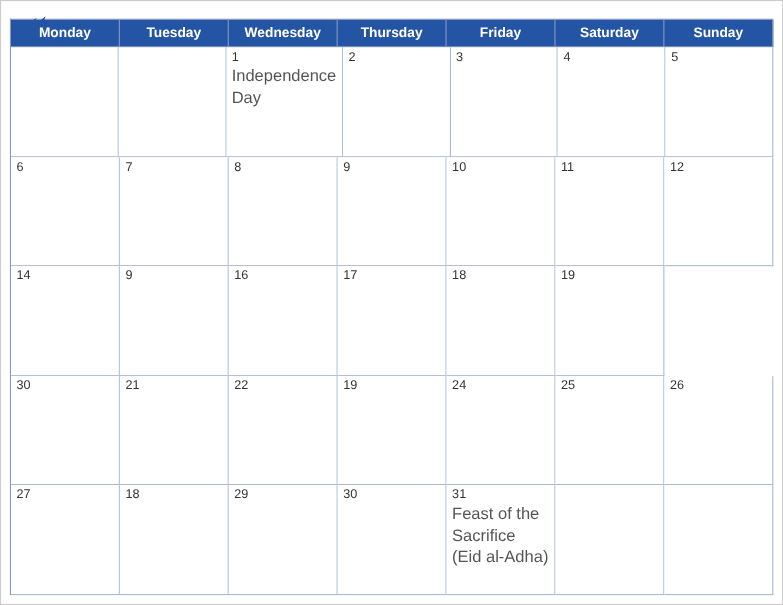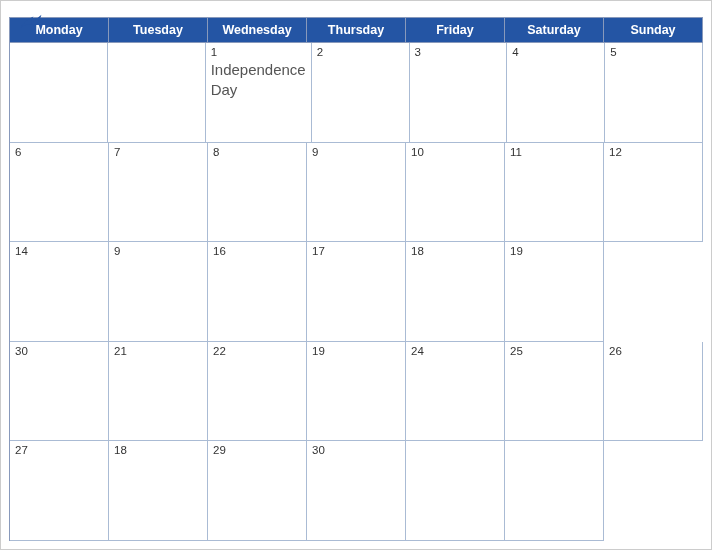--- a/index.html
+++ b/index.html
@@ -243,18 +243,19 @@
           </div>
           <div class="day-cell">
             <span class="day-number">18</span>
           </div>
           <div class="day-cell">
             <span class="day-number">29</span>
           </div>
           <div class="day-cell">
             <span class="day-number">30</span>
           </div>
+          <div class="day-cell"><span class="day-number">31</span><span class="holiday-text">Feast of the Sacrifice (Eid al-Adha)</span></div>
           <div class="day-cell"></div>
           <div class="day-cell"></div>
         </div>
       </div>
   </div>
 </div>
 
 </body></html>

